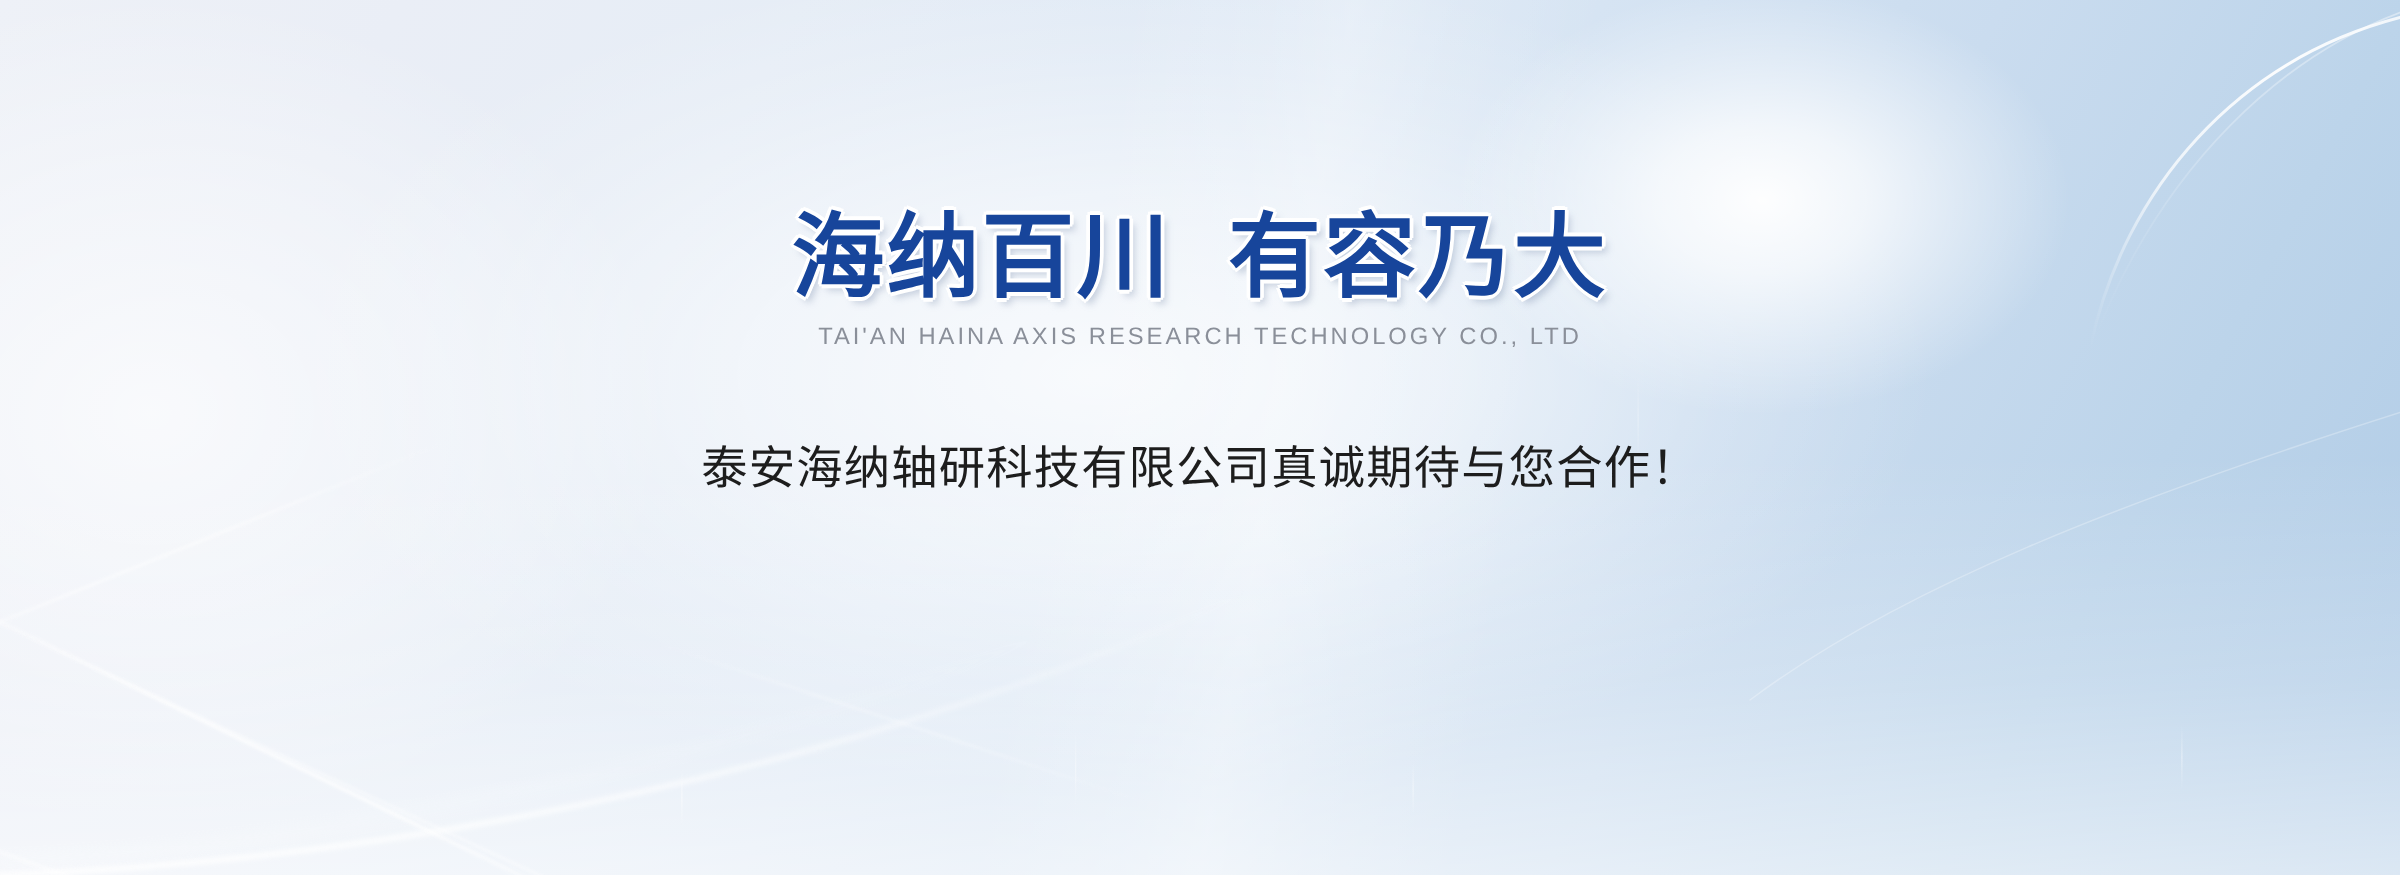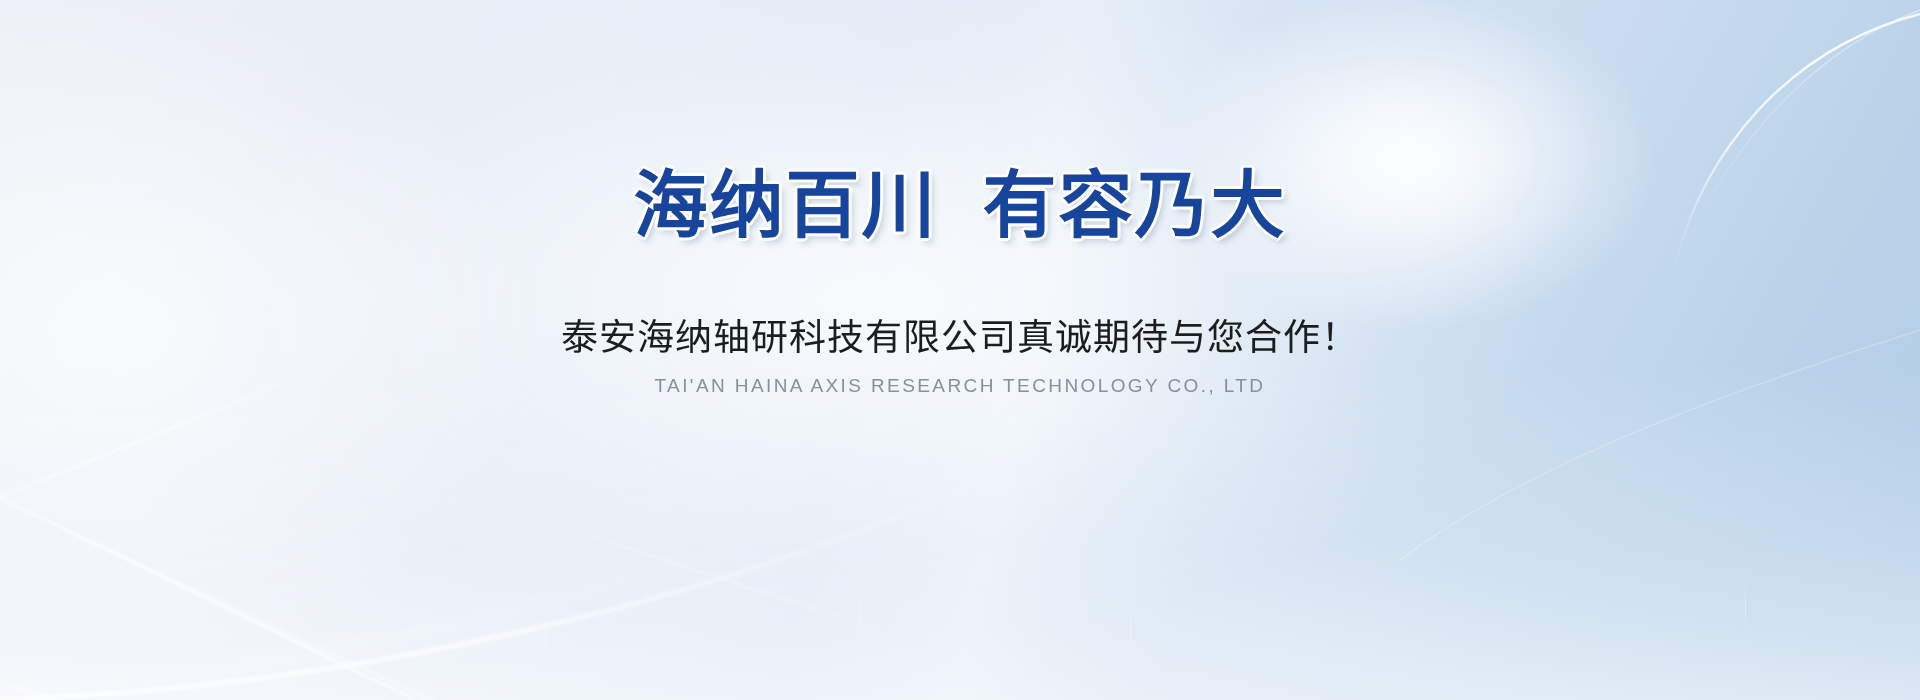--- a/index.html
+++ b/index.html
@@ -235,17 +235,17 @@
   <div class="streak" id="streak-e"></div>
 
   <div class="tick" id="tick-a"></div>
   <div class="tick" id="tick-b"></div>
   <div class="tick" id="tick-c"></div>
   <div class="tick" id="tick-d"></div>
   <div class="tick" id="tick-e"></div>
 
   <div id="content">
     <div id="headline">海纳百川  有容乃大</div>
+    <div id="subtitle-en">TAI'AN HAINA AXIS RESEARCH TECHNOLOGY CO., LTD</div>
     <div id="subtitle-cn">泰安海纳轴研科技有限公司真诚期待与您合作！</div>
-    <div id="subtitle-en">TAI'AN HAINA AXIS RESEARCH TECHNOLOGY CO., LTD</div>
   </div>
 
 </div>
 
 </body></html>

